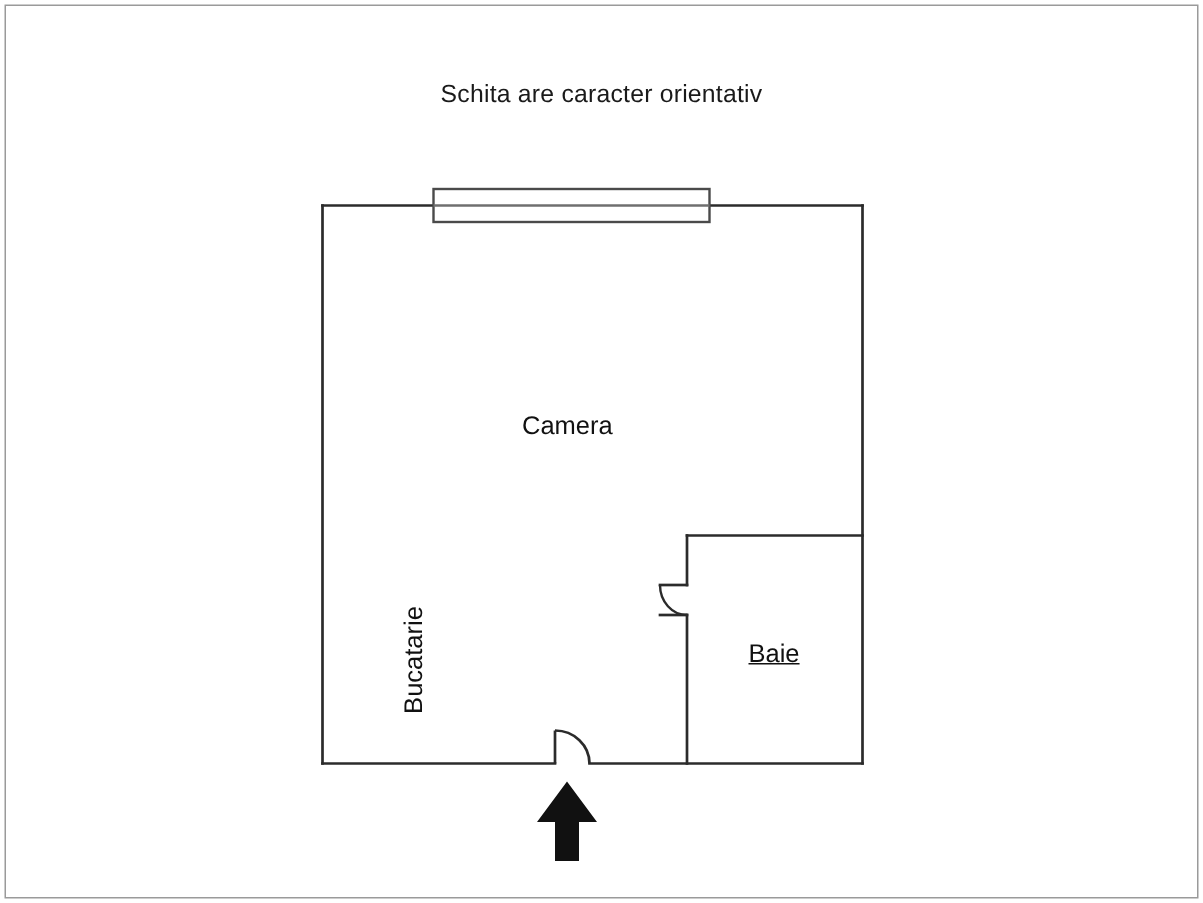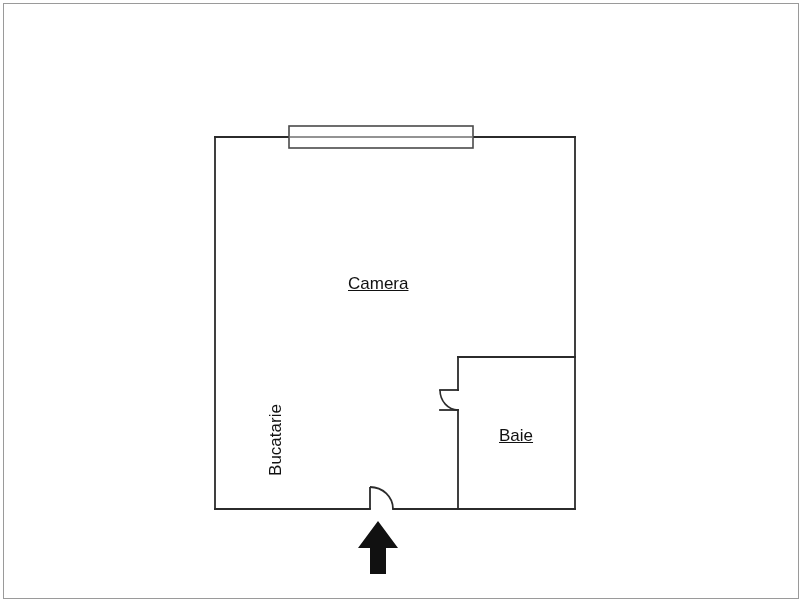--- a/index.html
+++ b/index.html
@@ -47,21 +47,20 @@
   }
   .room-label {
     position: absolute;
     font-size: 17px;
     color: #111111;
     white-space: nowrap;
   }
   #label-camera {
     left: 348px;
     top: 274px;
-    text-decoration: underline;
   }
   #label-baie {
     left: 499px;
     top: 426px;
     text-decoration: underline;
   }
   #label-bucatarie {
     left: 221px;
     top: 430px;
     width: 110px;
@@ -70,20 +69,21 @@
     transform-origin: center center;
   }
 </style>
 </head>
 <body>
 
 <div id="page">
 
   <div id="frame-border"></div>
 
+  <div id="plan-title">Schita are caracter orientativ</div>
 
   <svg id="plan-svg" width="802" height="602" viewBox="0 0 802 602">
 
     <g fill="none" stroke="#2b2b2b" stroke-width="1.8" stroke-linecap="square">
 
       <line x1="215" y1="137" x2="575" y2="137"></line>
 
       <line x1="215" y1="137" x2="215" y2="509"></line>
 
       <line x1="575" y1="137" x2="575" y2="509"></line>

